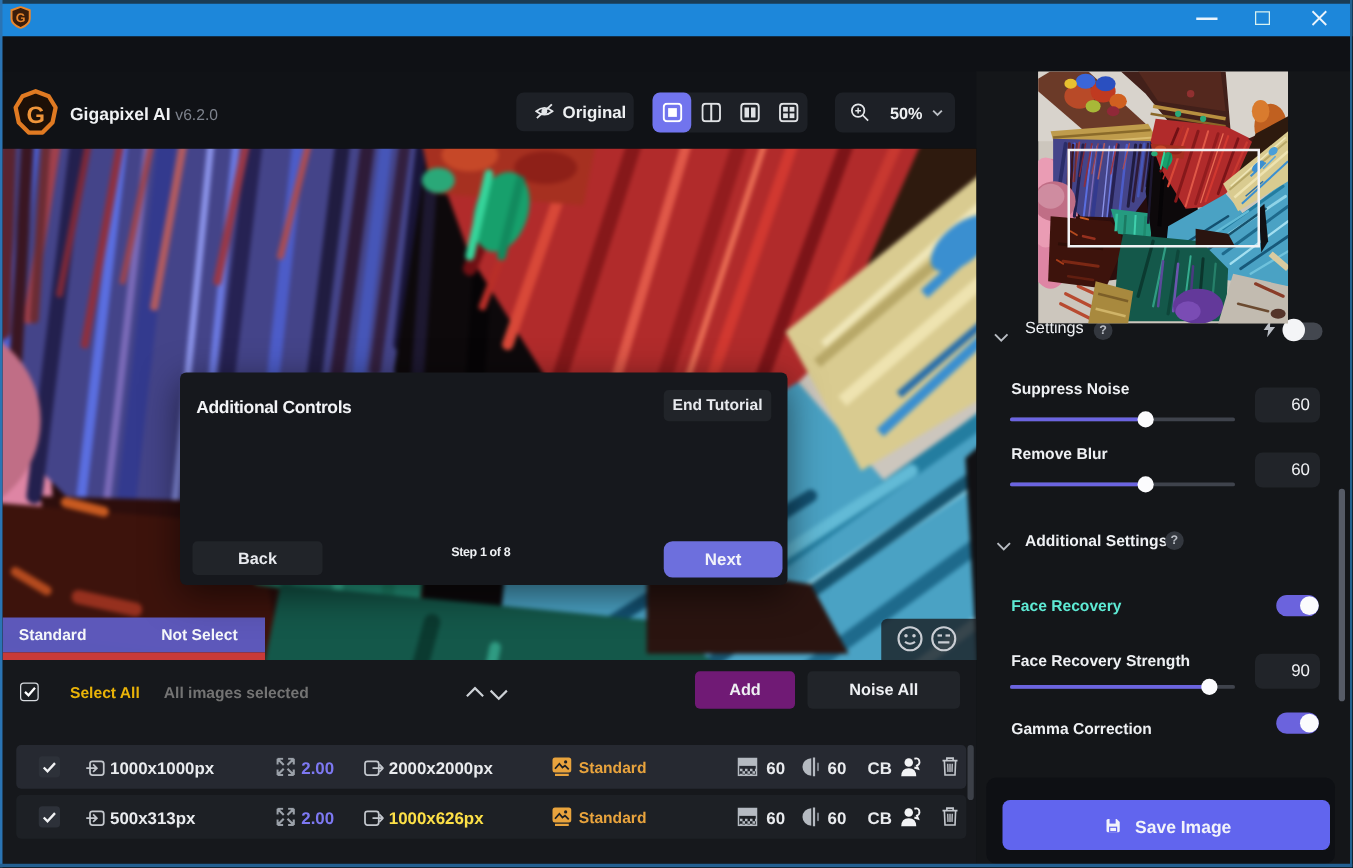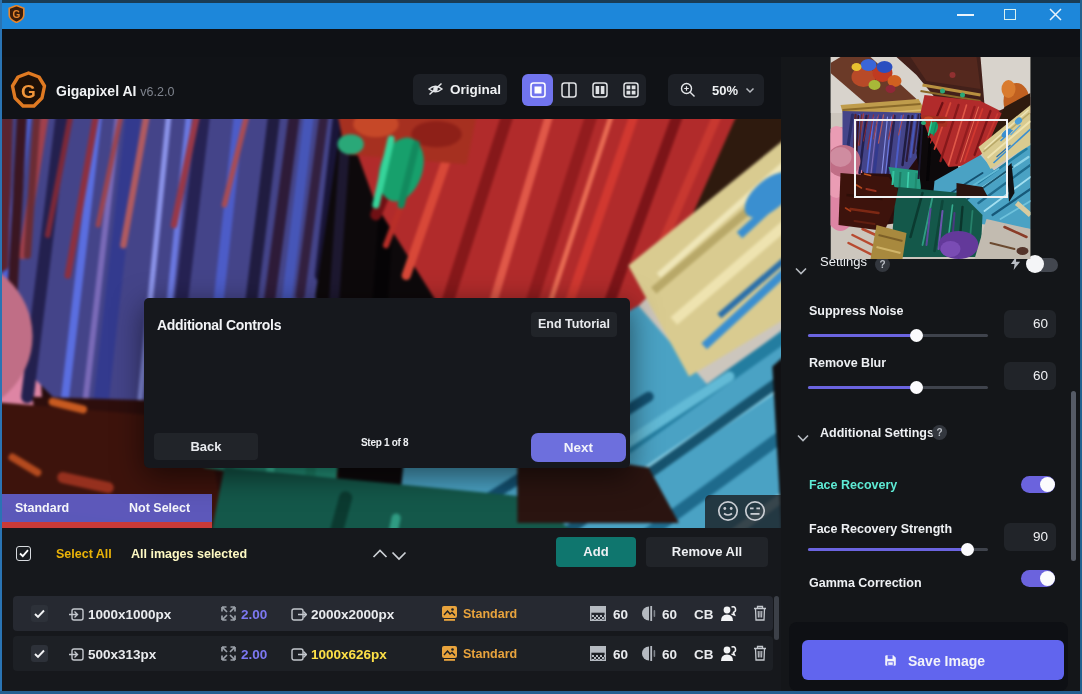--- a/index.html
+++ b/index.html
@@ -113,29 +113,29 @@
     <div class="abs" style="left:217px;top:139px;font-size:10px;letter-spacing:-0.3px;font-weight:bold;color:#eef0f3;">Step 1 of 8</div>
     <div class="abs" style="left:387px;top:135px;width:95px;height:29px;background:#6d6fdd;border-radius:7px;text-align:center;line-height:29px;font-size:13.5px;font-weight:bold;color:#f2f3fa;">Next</div>
   </div>
 
   <div class="abs" style="left:2px;top:528px;width:779px;height:163px;background:#16181c;"></div>
   <div class="abs" style="left:16px;top:546px;width:15px;height:15px;border:1.6px solid #d8dbdf;border-radius:3px;background:#1b1e22;"></div>
   <svg class="abs" style="left:19px;top:549px" width="10" height="9" viewBox="0 0 10 9">
       <path d="M1 4.5 L3.8 7.2 L9 1.2" fill="none" stroke="#fff" stroke-width="1.8"></path>
     </svg>
   <div class="abs" style="left:44px;top:547px;font-size:12.5px;font-weight:bold;color:#eab308;margin-left:12px;">Select All</div>
-  <div class="abs" style="left:131px;top:547px;font-size:12.5px;font-weight:bold;color:#fef9c3;">All images selected</div>
+  <div class="abs" style="left:131px;top:547px;font-size:12.5px;font-weight:bold;color:#737373;">All images selected</div>
   <svg class="abs" style="left:372px;top:549px" width="16" height="10" viewBox="0 0 16 10">
       <path d="M1.5 8 L8 1.5 L14.5 8" fill="none" stroke="#cdd1d6" stroke-width="1.7"></path>
     </svg>
   <svg class="abs" style="left:391px;top:551px" width="16" height="10" viewBox="0 0 16 10">
       <path d="M1.5 1.5 L8 8 L14.5 1.5" fill="none" stroke="#cdd1d6" stroke-width="1.7"></path>
     </svg>
-  <div class="abs" style="left:556px;top:537px;width:80px;height:30px;background:#0f766e;border-radius:4px;text-align:center;line-height:30px;font-size:13px;font-weight:bold;color:#eef0f3;">Add</div>
-  <div class="abs" style="left:646px;top:537px;width:122px;height:30px;background:#212429;border-radius:4px;text-align:center;line-height:30px;font-size:13px;font-weight:bold;color:#eef0f3;">Remove All</div>
+  <div class="abs" style="left:556px;top:537px;width:80px;height:30px;background:#701a75;border-radius:4px;text-align:center;line-height:30px;font-size:13px;font-weight:bold;color:#eef0f3;">Add</div>
+  <div class="abs" style="left:646px;top:537px;width:122px;height:30px;background:#212429;border-radius:4px;text-align:center;line-height:30px;font-size:13px;font-weight:bold;color:#eef0f3;">Noise All</div>
 
   <div class="abs" style="left:13px;top:596px;width:760px;height:35px;background:#262931;border-radius:4px;"></div>
   <div class="abs" style="left:13px;top:636px;width:760px;height:35px;background:#1d2025;border-radius:4px;"></div>
   <div class="abs" style="left:774px;top:596px;width:5px;height:44px;background:#3c4048;border-radius:3px;"></div>
 
   <div class="abs" style="left:0;top:596px;width:781px;height:35px;">
     <div class="abs" style="left:31px;top:9px;width:17px;height:17px;background:#2d3139;border-radius:3px;"></div>
     <svg class="abs" style="left:34px;top:13px" width="11" height="10" viewBox="0 0 11 10">
         <path d="M1 5 L4 8 L10 1.5" fill="none" stroke="#f2f3f5" stroke-width="1.9"></path>
       </svg>

